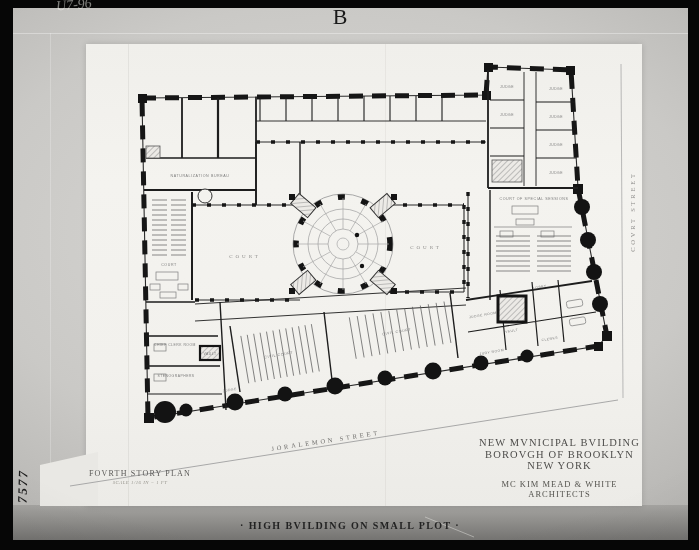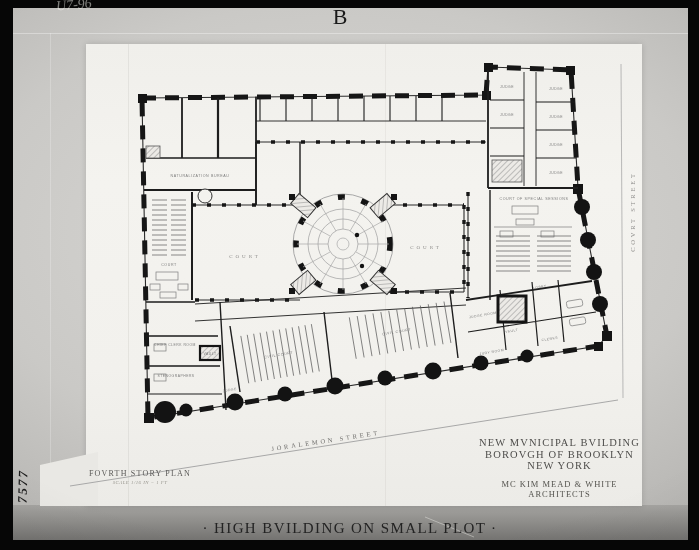--- a/index.html
+++ b/index.html
@@ -25,22 +25,22 @@
   .st-j{left:238px;top:437px;width:175px;text-align:center;font-size:6.5px;letter-spacing:2.8px;
         color:#6f6e6c;transform:rotate(-8.5deg);}
   .st-c{left:566px;top:208px;width:132px;text-align:center;font-size:6.5px;letter-spacing:2.8px;
         color:#8c8b89;transform:rotate(-90deg);}
   .tblock{left:452px;top:437px;width:215px;text-align:center;color:#4e4d4b;}
   .t1{font-size:10.5px;letter-spacing:1.1px;line-height:11.5px;}
   .t2{font-size:8.5px;letter-spacing:1px;line-height:10px;margin-top:7px;color:#55544f;}
   .pblock{left:70px;top:469px;width:140px;text-align:center;}
   .p1{font-size:8px;letter-spacing:1.2px;color:#5b5a58;}
   .p2{font-size:4.8px;font-style:italic;letter-spacing:.5px;color:#98968f;margin-top:2px;}
-  .caption{left:174px;top:520px;width:352px;text-align:center;font-size:15px;
-           letter-spacing:1.4px;color:#232323;z-index:60;}
+  .caption{left:174px;top:520px;width:352px;text-align:center;font-size:10px;
+           letter-spacing:1.4px;color:#232323;z-index:60;font-weight:bold;}
   .hw1{left:56px;top:-3px;font-size:14px;font-style:italic;color:rgba(245,245,240,.5);
        transform:rotate(-5deg);}
   .hw2{left:-12px;top:478px;width:70px;text-align:center;font-size:13px;font-style:italic;
        font-weight:bold;letter-spacing:2px;color:#1b1b1b;transform:rotate(-88deg);}
   .vignette{left:13px;top:8px;width:675px;height:532px;z-index:50;pointer-events:none;
             background:radial-gradient(130% 105% at 50% 44%, rgba(0,0,0,0) 55%, rgba(0,0,0,.10) 82%, rgba(0,0,0,.28) 100%);}
   
   .wall-dash{fill:none;stroke:#161616;stroke-width:5;stroke-dasharray:14 9;}
   .wall-thin{fill:none;stroke:#2b2b2b;stroke-width:1.1;}
   .pier-dash{fill:none;stroke:#161616;stroke-width:3.4;stroke-dasharray:4 11;}

